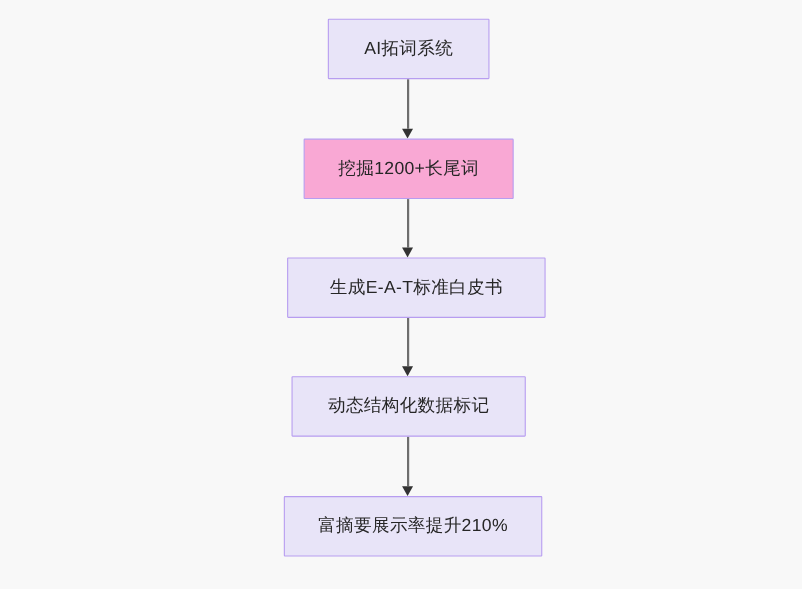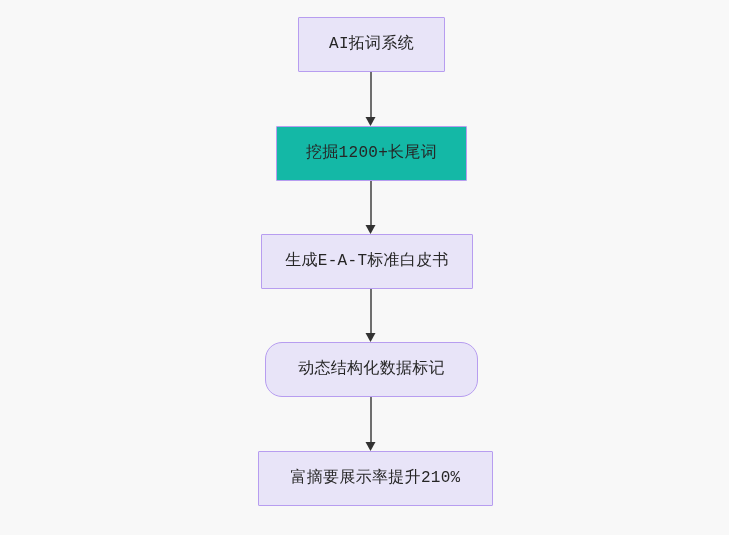--- a/index.html
+++ b/index.html
@@ -64,21 +64,21 @@
     height: 0;
     border-left: 5.5px solid transparent;
     border-right: 5.5px solid transparent;
     border-top: 9px solid #333333;
     transform: translateX(-5.5px);
   }
 </style>
 </head>
 <body>
 
-<div id="flowchart-canvas" style="background: rgb(248, 248, 248); font-family: Liberation Mono, monospace;">
+<div id="flowchart-canvas" style="background: rgb(248, 248, 248);">
 
   <div class="edge" style="left: 371px; top: 72px; height: 54px;">
     <div class="edge-line" style="height: 45px; background: rgb(110, 110, 110);"></div>
     <div class="edge-head" style="top: 45px; border-top-color: rgb(51, 51, 51);"></div>
   </div>
   <div class="edge" style="left: 371px; top: 181px; height: 53px;">
     <div class="edge-line" style="height: 44px; background: rgb(110, 110, 110);"></div>
     <div class="edge-head" style="top: 44px; border-top-color: rgb(51, 51, 51);"></div>
   </div>
   <div class="edge" style="left: 371px; top: 289px; height: 53px;">
@@ -86,26 +86,26 @@
     <div class="edge-head" style="top: 44px; border-top-color: rgb(51, 51, 51);"></div>
   </div>
   <div class="edge" style="left: 371px; top: 397px; height: 54px;">
     <div class="edge-line" style="height: 45px; background: rgb(110, 110, 110);"></div>
     <div class="edge-head" style="top: 45px; border-top-color: rgb(51, 51, 51);"></div>
   </div>
 
   <div class="node" style="left: 298px; top: 17px; width: 147px; height: 55px; background: rgb(232, 228, 248); border-color: rgb(183, 157, 240); color: rgb(38, 38, 38);">
     <span class="node-label">AI拓词系统</span>
   </div>
-  <div class="node" style="left: 276px; top: 126px; width: 191px; height: 55px; background: #14b8a6; border-color: rgb(183, 157, 240); color: rgb(38, 38, 38);">
+  <div class="node" style="left: 276px; top: 126px; width: 191px; height: 55px; background: #f9a8d4; border-color: rgb(183, 157, 240); color: rgb(38, 38, 38);">
     <span class="node-label">挖掘1200+长尾词</span>
   </div>
-  <div class="node" style="left: 261px; top: 234px; width: 212px; height: 55px; background: rgb(232, 228, 248); border-color: rgb(183, 157, 240); color: rgb(38, 38, 38);">
+  <div class="node" style="left: 261px; top: 234px; width: 235px; height: 55px; background: rgb(232, 228, 248); border-color: rgb(183, 157, 240); color: rgb(38, 38, 38);">
     <span class="node-label">生成E-A-T标准白皮书</span>
   </div>
-  <div class="node" style="left: 265px; top: 342px; width: 213px; height: 55px; background: rgb(232, 228, 248); border-color: rgb(183, 157, 240); color: rgb(38, 38, 38); border-radius: 17px;">
+  <div class="node" style="left: 265px; top: 342px; width: 213px; height: 55px; background: rgb(232, 228, 248); border-color: rgb(183, 157, 240); color: rgb(38, 38, 38);">
     <span class="node-label">动态结构化数据标记</span>
   </div>
   <div class="node" style="left: 258px; top: 451px; width: 235px; height: 55px; background: rgb(232, 228, 248); border-color: rgb(183, 157, 240); color: rgb(38, 38, 38);">
     <span class="node-label">富摘要展示率提升210%</span>
   </div>
 
 </div>
 
 </body></html>

